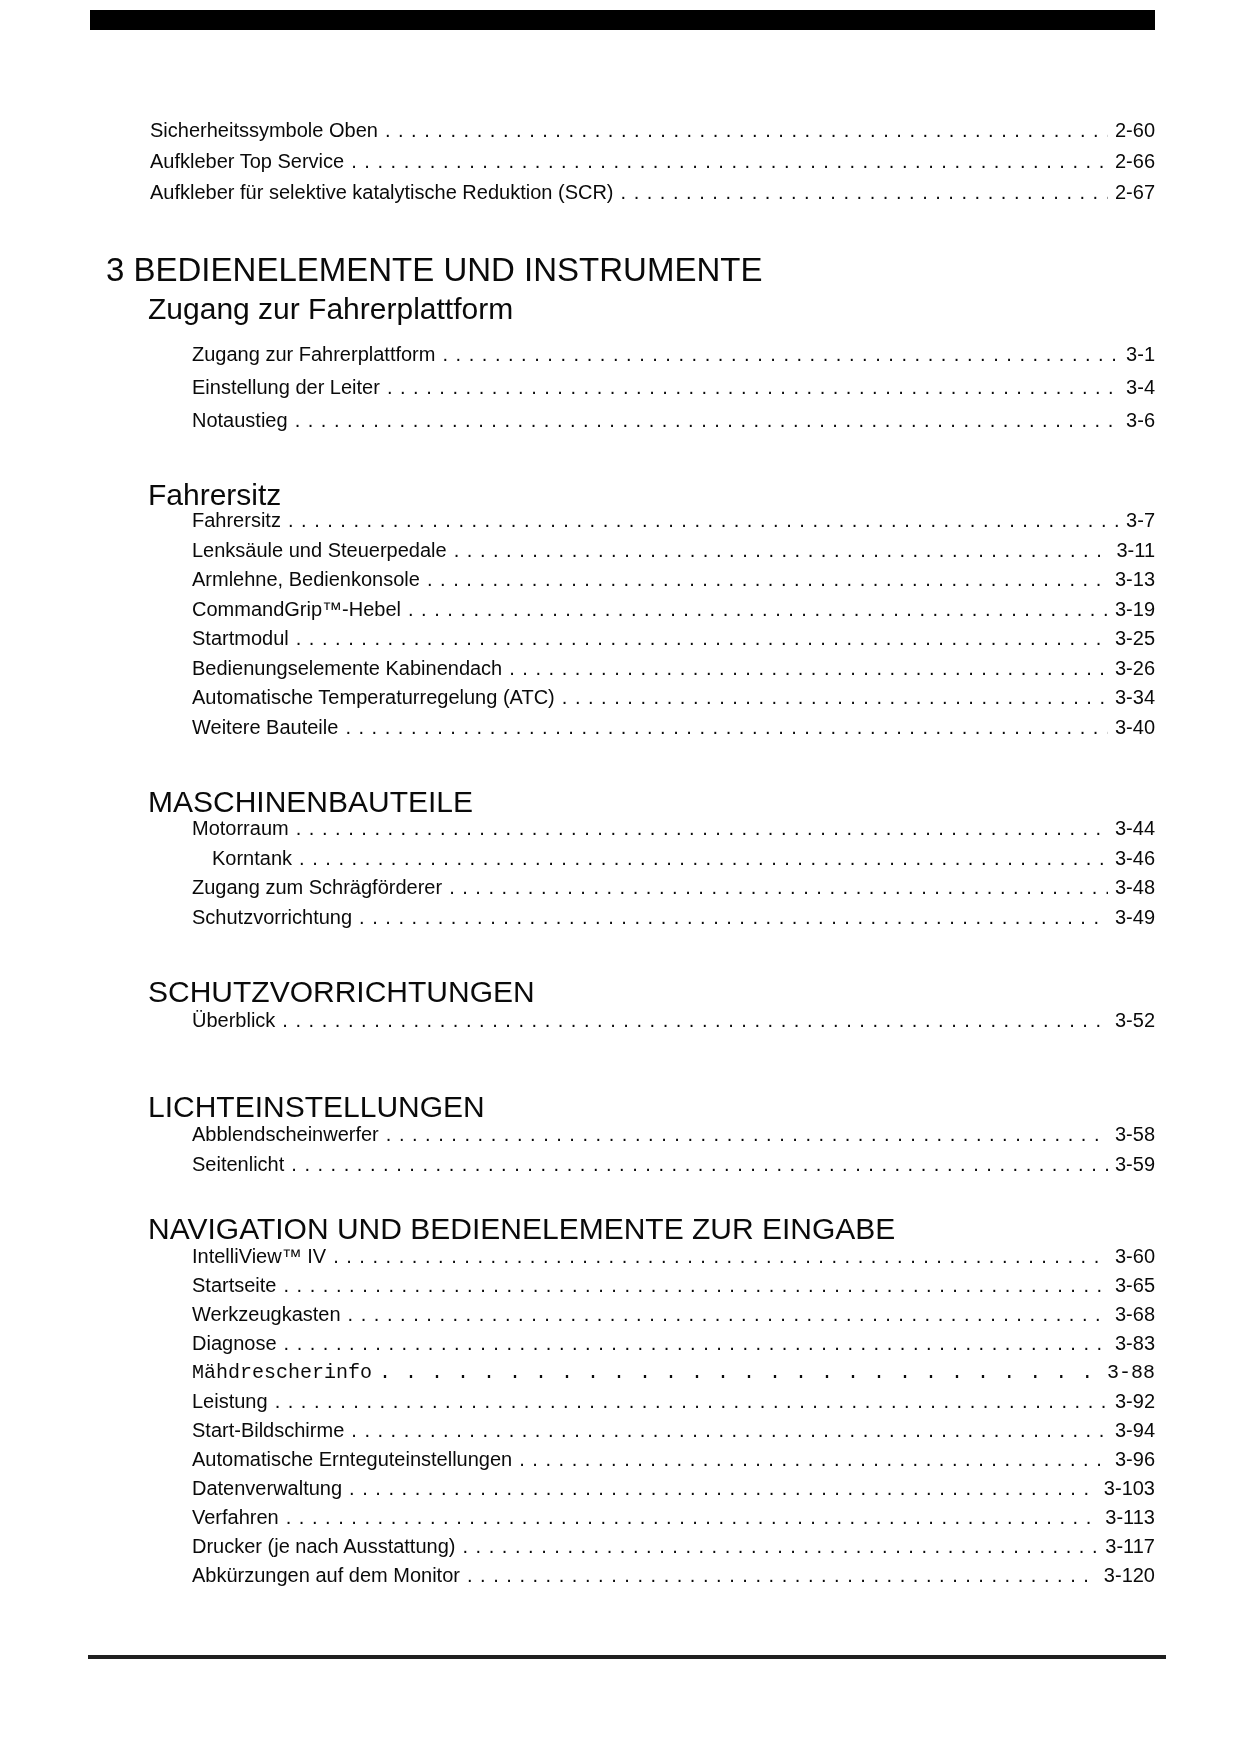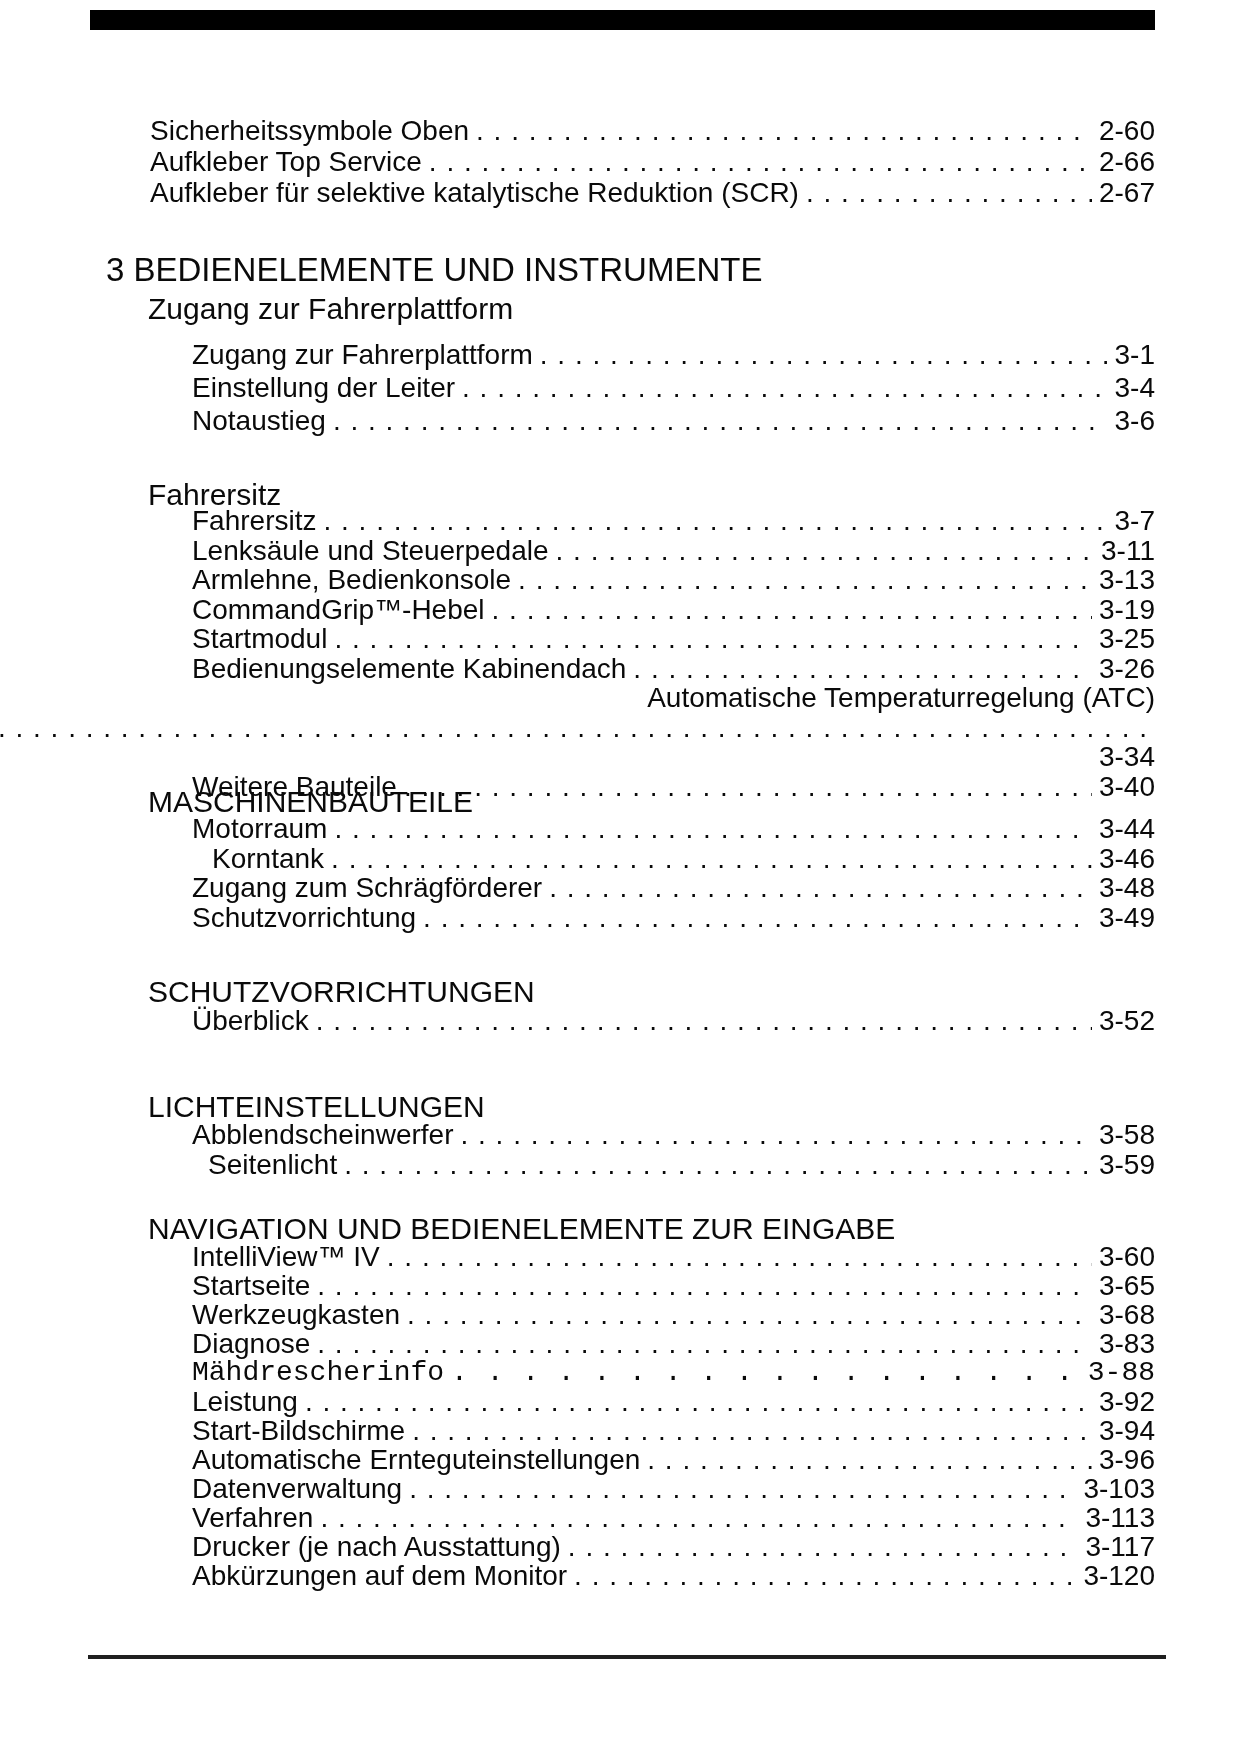--- a/index.html
+++ b/index.html
@@ -41,22 +41,22 @@
     color: #0a0a0a;
   }
   .entry-list {
     position: absolute;
     left: 192px;
     right: 86px;
   }
   .entry-list.level-1 { left: 150px; }
   .toc-row {
     display: flex;
-    align-items: flex-end;
-    font-size: 28px;
+    align-items: center;
+    font-size: 20px;
     white-space: nowrap;
   }
   .toc-label { flex: 0 0 auto; }
   .toc-leader {
     flex: 1 1 auto;
     overflow: hidden;
     white-space: nowrap;
     margin: 0 7px 0 7px;
     min-width: 10px;
   }
@@ -139,21 +139,21 @@
         <div class="toc-row" style="line-height: 29.5px;">
           <span class="toc-label">Startmodul</span>
           <span class="toc-leader"></span>
           <span class="toc-page-num">3-25</span>
         </div>
         <div class="toc-row" style="line-height: 29.5px;">
           <span class="toc-label">Bedienungselemente Kabinendach</span>
           <span class="toc-leader"></span>
           <span class="toc-page-num">3-26</span>
         </div>
-        <div class="toc-row" style="line-height: 29.5px; flex-direction: column;">
+        <div class="toc-row" style="line-height: 29.5px;">
           <span class="toc-label">Automatische Temperaturregelung (ATC)</span>
           <span class="toc-leader"></span>
           <span class="toc-page-num">3-34</span>
         </div>
         <div class="toc-row" style="line-height: 29.5px;">
           <span class="toc-label">Weitere Bauteile</span>
           <span class="toc-leader"></span>
           <span class="toc-page-num">3-40</span>
         </div>
       </div>
@@ -188,21 +188,21 @@
           <span class="toc-page-num">3-52</span>
         </div>
       </div>
       <div class="section-heading" style="top: 1090px;">LICHTEINSTELLUNGEN</div>
       <div class="entry-list" style="top: 1120px;">
         <div class="toc-row" style="line-height: 29.5px;">
           <span class="toc-label">Abblendscheinwerfer</span>
           <span class="toc-leader"></span>
           <span class="toc-page-num">3-58</span>
         </div>
-        <div class="toc-row" style="line-height: 29.5px; margin-left: 16px;">
+        <div class="toc-row" style="line-height: 29.5px;">
           <span class="toc-label">Seitenlicht</span>
           <span class="toc-leader"></span>
           <span class="toc-page-num">3-59</span>
         </div>
       </div>
       <div class="section-heading" style="top: 1212px;">NAVIGATION UND BEDIENELEMENTE ZUR EINGABE</div>
       <div class="entry-list" style="top: 1242px;">
         <div class="toc-row" style="line-height: 29px;">
           <span class="toc-label">IntelliView™ IV</span>
           <span class="toc-leader"></span>

